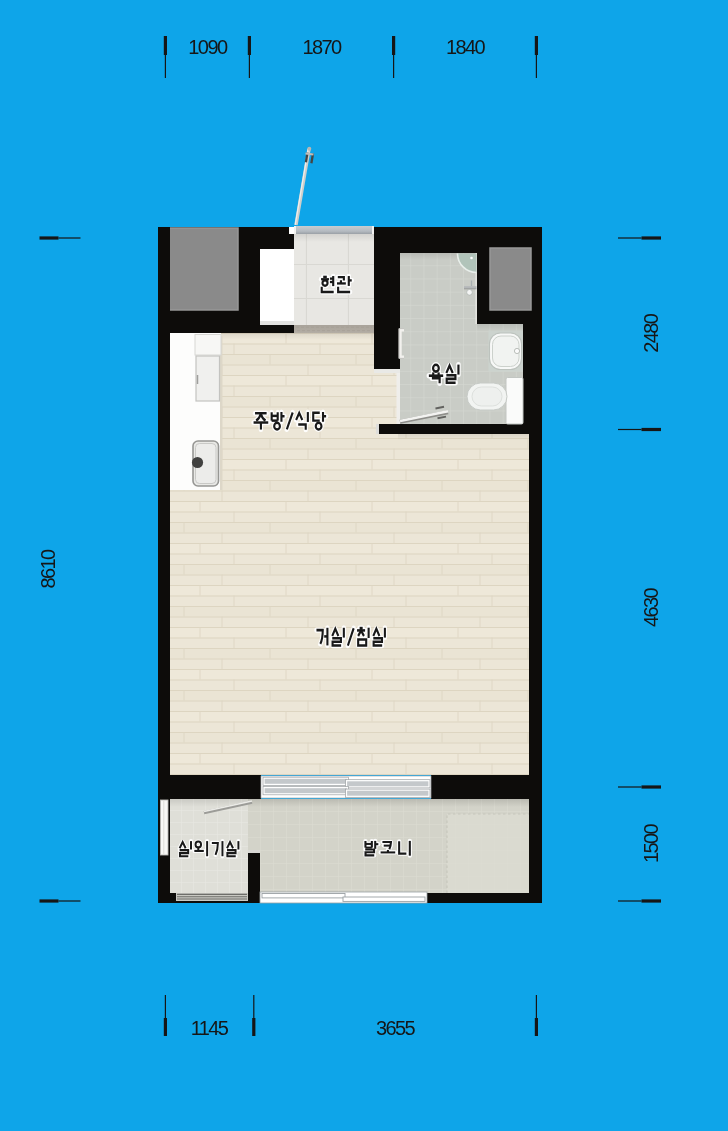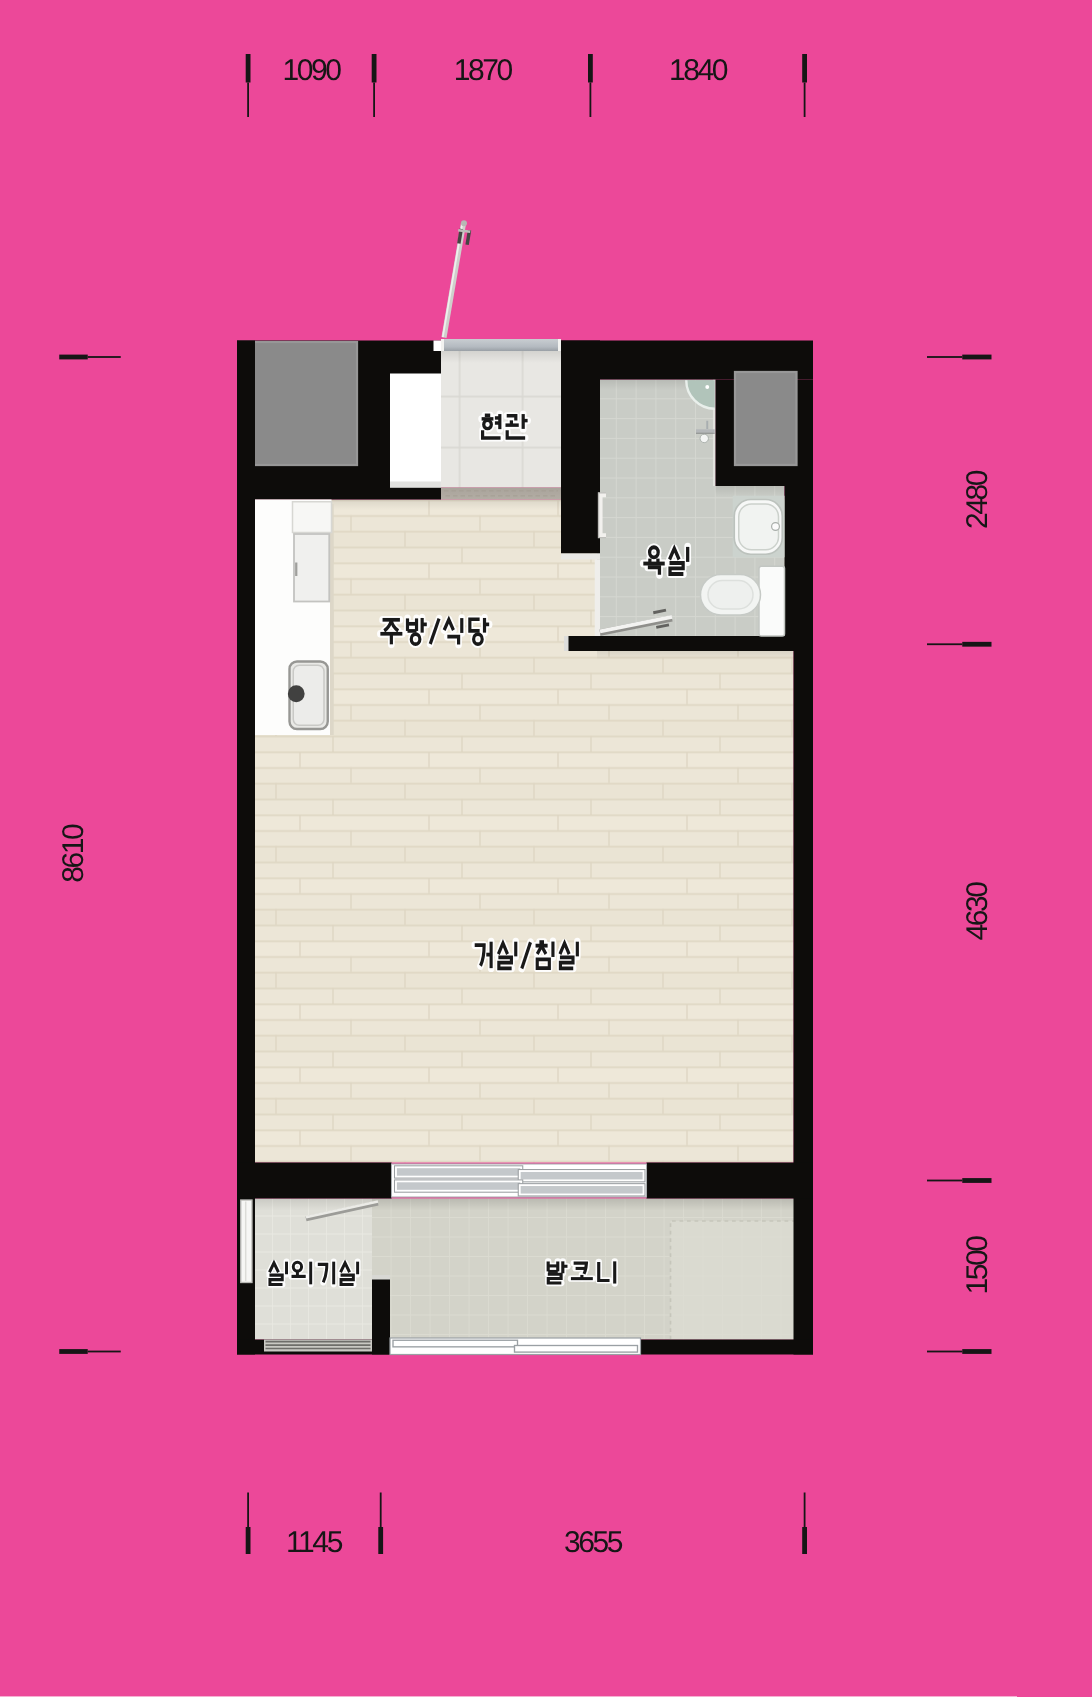--- a/index.html
+++ b/index.html
@@ -1,16 +1,16 @@
 <!DOCTYPE html>
 <html><head>
 <meta charset="utf-8">
 <style>
 html,body{margin:0;padding:0;background:#ffffff;}
-#page{position:relative;width:728px;height:1131px;background:#ec4899;overflow:hidden;}
+#page{position:relative;width:728px;height:1131px;background:#0ea5e9;overflow:hidden;}
 text.dim{font-family:"Liberation Sans",sans-serif;font-size:20px;fill:#161616;letter-spacing:-1.6px;}
 .kglow{fill:none;stroke:#ffffff;stroke-width:5.4;stroke-linecap:round;stroke-linejoin:round;opacity:.95}
 .kink{fill:none;stroke:#191919;stroke-width:2.6;stroke-linecap:butt;stroke-linejoin:miter}
 </style>
 </head>
 <body>
 <div id="page">
 <svg width="728" height="1131" viewBox="0 0 728 1131">
 <defs>
   <pattern id="wood" patternUnits="userSpaceOnUse" x="170" y="333" width="86" height="42">

